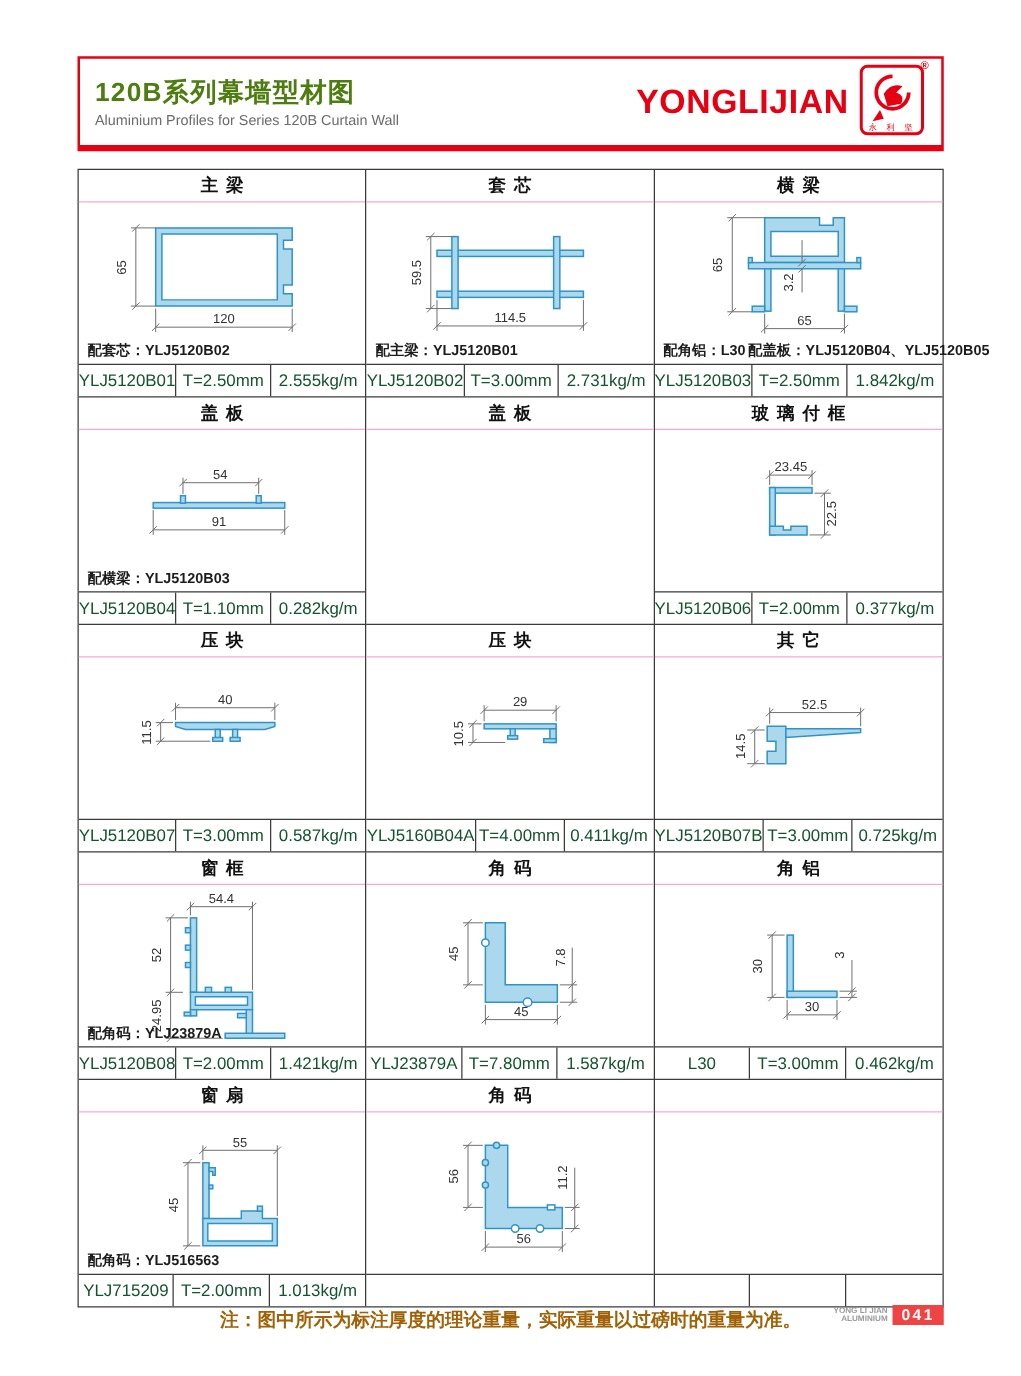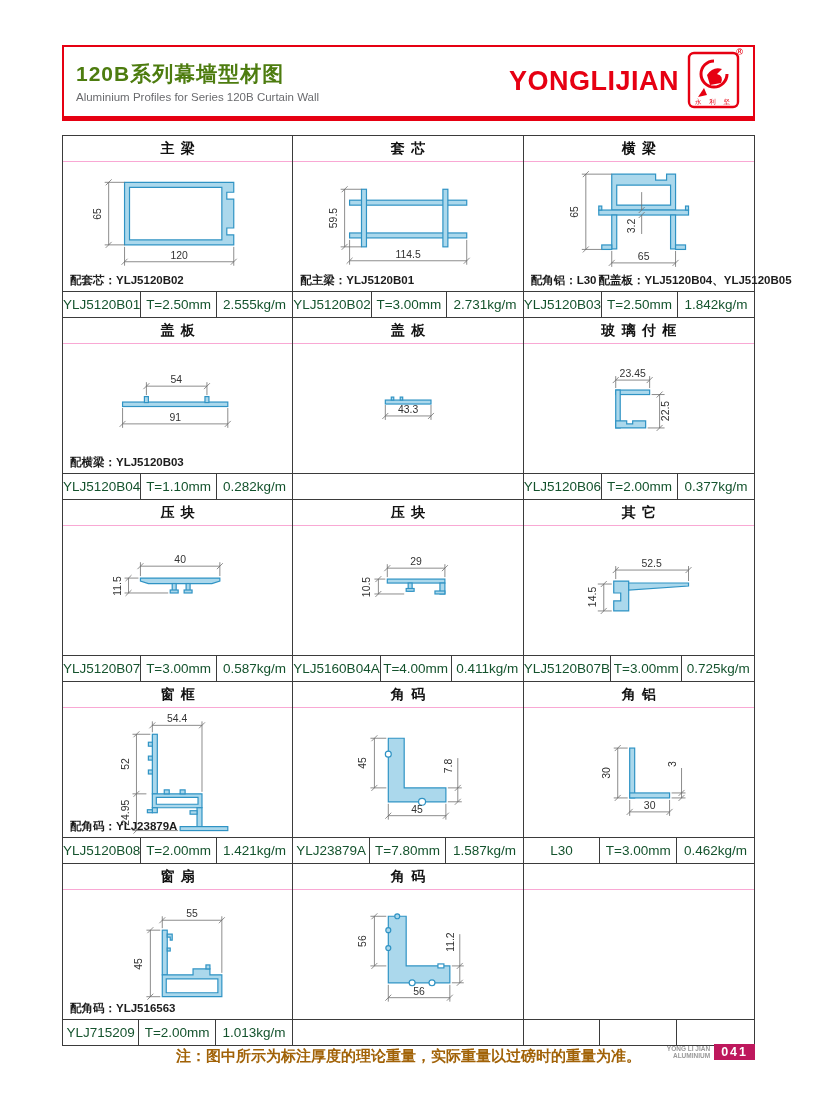--- a/index.html
+++ b/index.html
@@ -47,21 +47,21 @@
   .dim{stroke:#6f6f6f;stroke-width:.8;fill:none;}
   .dlab{font:10.5px "Liberation Sans",sans-serif;fill:#333;}
 
   
   .foot-note{position:absolute;left:62px;top:1047px;width:693px;
         text-align:center;font-size:15px;font-weight:bold;color:#a16207;}
   .badge{position:absolute;right:62px;top:1044px;display:flex;
         align-items:center;gap:4px;}
   .badge-txt{display:flex;flex-direction:column;text-align:right;
         font-size:6.5px;line-height:1.15;color:#9a9a9a;font-weight:bold;}
-  .badge-no{background:#be185d;color:#fff;font-weight:bold;font-size:12.5px;
+  .badge-no{background:#ef4444;color:#fff;font-weight:bold;font-size:12.5px;
         padding:1px 7px;letter-spacing:2px;}
 </style>
 </head>
 <body>
 
 <div class="page">
 
   <div class="hdr">
     <div class="hdr-titles">
       <div class="hdr-cn">120B系列幕墙型材图</div>
@@ -229,37 +229,20 @@
       </div>
       <div class="spec">
         <div>YLJ5120B04</div>
         <div>T=1.10mm</div>
         <div>0.282kg/m</div>
       </div>
     </div>
 
     <div class="cell">
       <div class="cell-title">盖板</div>
-      <div class="draw">
-        <svg width="100%" height="129" viewBox="0 0 231 129">
-          <g>
-            <rect class="pf" x="93" y="56" width="46" height="4"></rect>
-            <rect class="pf" x="99" y="53" width="2.5" height="3"></rect>
-              <rect class="pf" x="108" y="53" width="2.5" height="3"></rect>
-          </g>
-          <g>
-            <line class="dim" x1="93" y1="61" x2="93" y2="76"></line>
-              <line class="dim" x1="139" y1="61" x2="139" y2="76"></line>
-            <line class="dim" x1="93" y1="72" x2="139" y2="72"></line>
-            <line class="dim" x1="90" y1="75" x2="96" y2="69"></line>
-              <line class="dim" x1="136" y1="75" x2="142" y2="69"></line>
-          </g>
-          <text class="dlab" text-anchor="middle" x="116" y="69">43.3</text>
-        </svg>
-      </div>
     </div>
 
     <div class="cell">
       <div class="cell-title">玻璃付框</div>
       <div class="draw">
         <svg width="100%" height="129" viewBox="0 0 231 129">
           <g>
             <rect class="pf" x="92" y="46" width="34" height="4.5"></rect>
             <rect class="pf" x="92" y="46" width="4.5" height="38"></rect>
             <path class="pf" d="M92,77 L103,77 L103,80 L109,80 L109,77 L122,77 L122,84 L92,84 Z"></path>

